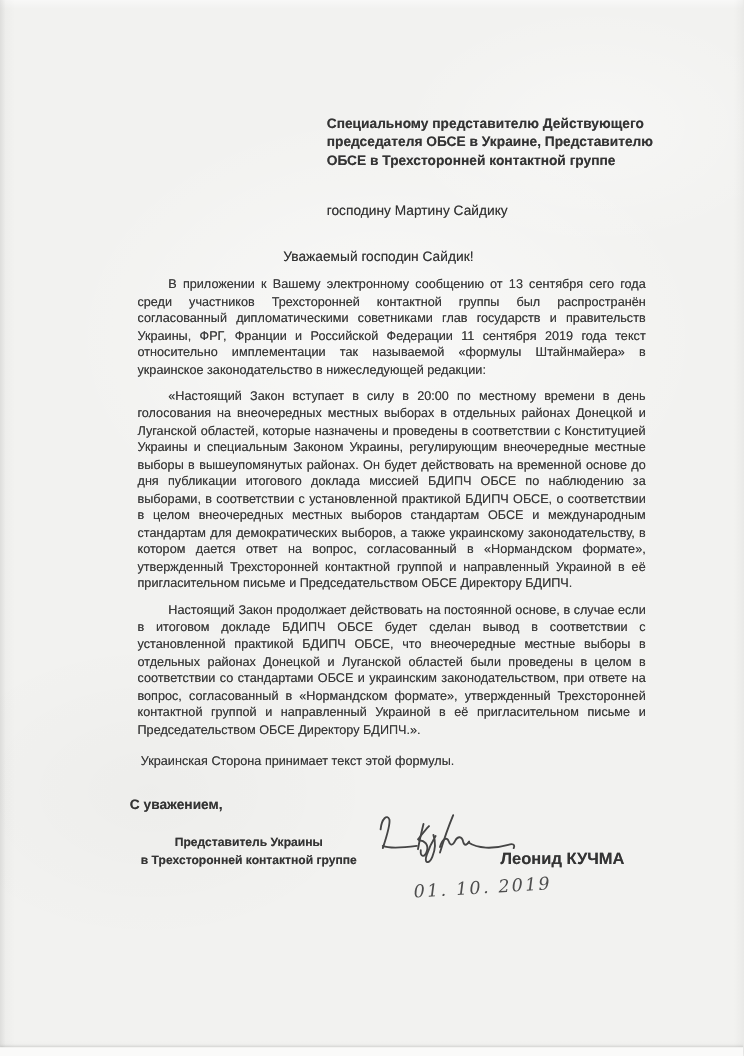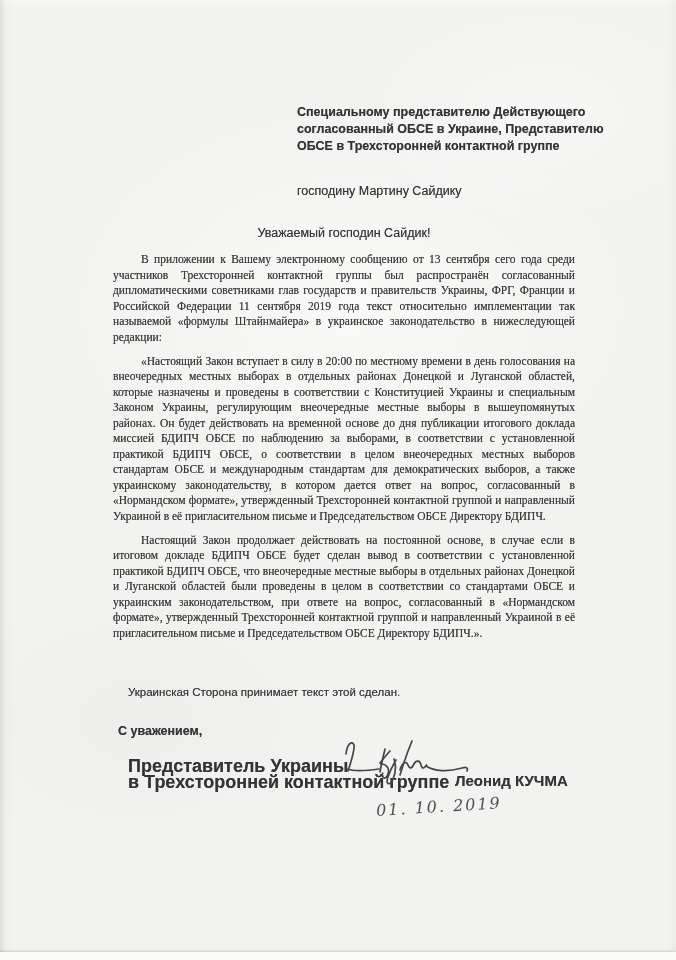--- a/index.html
+++ b/index.html
@@ -36,76 +36,76 @@
     position:absolute;left:297px;top:184px;
     font-size:12.5px;font-weight:normal;color:#343434;
     text-shadow:0 0 0.5px rgba(52,52,52,0.6);
   }
   .salutation{
     position:absolute;left:113px;top:226px;width:462px;
     text-align:center;font-size:12.5px;font-weight:normal;color:#343434;
     text-shadow:0 0 0.5px rgba(52,52,52,0.6);
   }
   .body-text{
-    position:absolute;left:113px;top:252px;width:462px;
+    position:absolute;left:125px;top:252px;width:462px;
     font-size:11.5px;line-height:15.5px;
     text-align:justify;color:#3a3a3a;
     text-shadow:0 0 0.5px rgba(58,58,58,0.7);
-    font-family:Liberation Serif, serif;
   }
   .body-text p{margin:0 0 8.5px 0;text-indent:28px;}
   .p-accept{
     position:absolute;left:128px;top:686px;width:460px;
     font-size:11.5px;color:#3a3a3a;
     text-shadow:0 0 0.5px rgba(58,58,58,0.7);
   }
   .closing{
     position:absolute;left:118px;top:724px;
     font-size:12.5px;font-weight:bold;color:#343434;
     text-shadow:0 0 0.5px rgba(52,52,52,0.6);
   }
   .signer-title{
     position:absolute;left:128px;top:758px;
-    font-size:18px;line-height:16px;font-weight:bold;color:#343434;
+    font-size:11px;line-height:16px;font-weight:bold;color:#343434;
     white-space:pre-line;
     text-shadow:0 0 0.5px rgba(52,52,52,0.6);
+    text-align:center;
   }
   .signer-name{
     position:absolute;left:455px;top:772px;
     font-size:15px;font-weight:bold;color:#343434;
     text-shadow:0 0 0.5px rgba(52,52,52,0.6);
   }
   .sig-wrap{position:absolute;left:336px;top:738px;width:140px;height:50px;}
   .hand-date{
     position:absolute;left:376px;top:797px;width:130px;
     font-family:"DejaVu Serif", serif;font-style:italic;
     font-size:16px;letter-spacing:2px;color:#4e4e4e;
     transform:rotate(-3.5deg);
   }
 </style>
 </head>
 <body>
 
 <div class="page">
 
   <div class="recipient">Специальному представителю Действующего
-согласованный ОБСЕ в Украине, Представителю
+председателя ОБСЕ в Украине, Представителю
 ОБСЕ в Трехсторонней контактной группе</div>
 
   <div class="addressee">господину Мартину Сайдику</div>
 
   <div class="salutation">Уважаемый господин Сайдик!</div>
 
   <div class="body-text">
     <p>В приложении к Вашему электронному сообщению от 13 сентября сего года среди участников Трехсторонней контактной группы был распространён согласованный дипломатическими советниками глав государств и правительств Украины, ФРГ, Франции и Российской Федерации 11 сентября 2019 года текст относительно имплементации так называемой «формулы Штайнмайера» в украинское законодательство в нижеследующей редакции:</p>
     <p>«Настоящий Закон вступает в силу в 20:00 по местному времени в день голосования на внеочередных местных выборах в отдельных районах Донецкой и Луганской областей, которые назначены и проведены в соответствии с Конституцией Украины и специальным Законом Украины, регулирующим внеочередные местные выборы в вышеупомянутых районах. Он будет действовать на временной основе до дня публикации итогового доклада миссией БДИПЧ ОБСЕ по наблюдению за выборами, в соответствии с установленной практикой БДИПЧ ОБСЕ, о соответствии в целом внеочередных местных выборов стандартам ОБСЕ и международным стандартам для демократических выборов, а также украинскому законодательству, в котором дается ответ на вопрос, согласованный в «Нормандском формате», утвержденный Трехсторонней контактной группой и направленный Украиной в её пригласительном письме и Председательством ОБСЕ Директору БДИПЧ.</p>
     <p>Настоящий Закон продолжает действовать на постоянной основе, в случае если в итоговом докладе БДИПЧ ОБСЕ будет сделан вывод в соответствии с установленной практикой БДИПЧ ОБСЕ, что внеочередные местные выборы в отдельных районах Донецкой и Луганской областей были проведены в целом в соответствии со стандартами ОБСЕ и украинским законодательством, при ответе на вопрос, согласованный в «Нормандском формате», утвержденный Трехсторонней контактной группой и направленный Украиной в её пригласительном письме и Председательством ОБСЕ Директору БДИПЧ.».</p>
   </div>
 
-  <div class="p-accept">Украинская Сторона принимает текст этой сделан.</div>
+  <div class="p-accept">Украинская Сторона принимает текст этой формулы.</div>
 
   <div class="closing">С уважением,</div>
 
   <div class="signer-title">Представитель Украины
 в Трехсторонней контактной группе</div>
 
   <div class="sig-wrap">
     <svg width="140" height="50" viewBox="0 0 140 50" fill="none" stroke="#454545" stroke-width="1.7" stroke-linecap="round" stroke-linejoin="round">
       <path d="M10,16 C11,6 16,2 18,7 C19,12 15,24 12,33"></path>
       <path d="M12,31 C18,33.5 28,33 43,31"></path>

